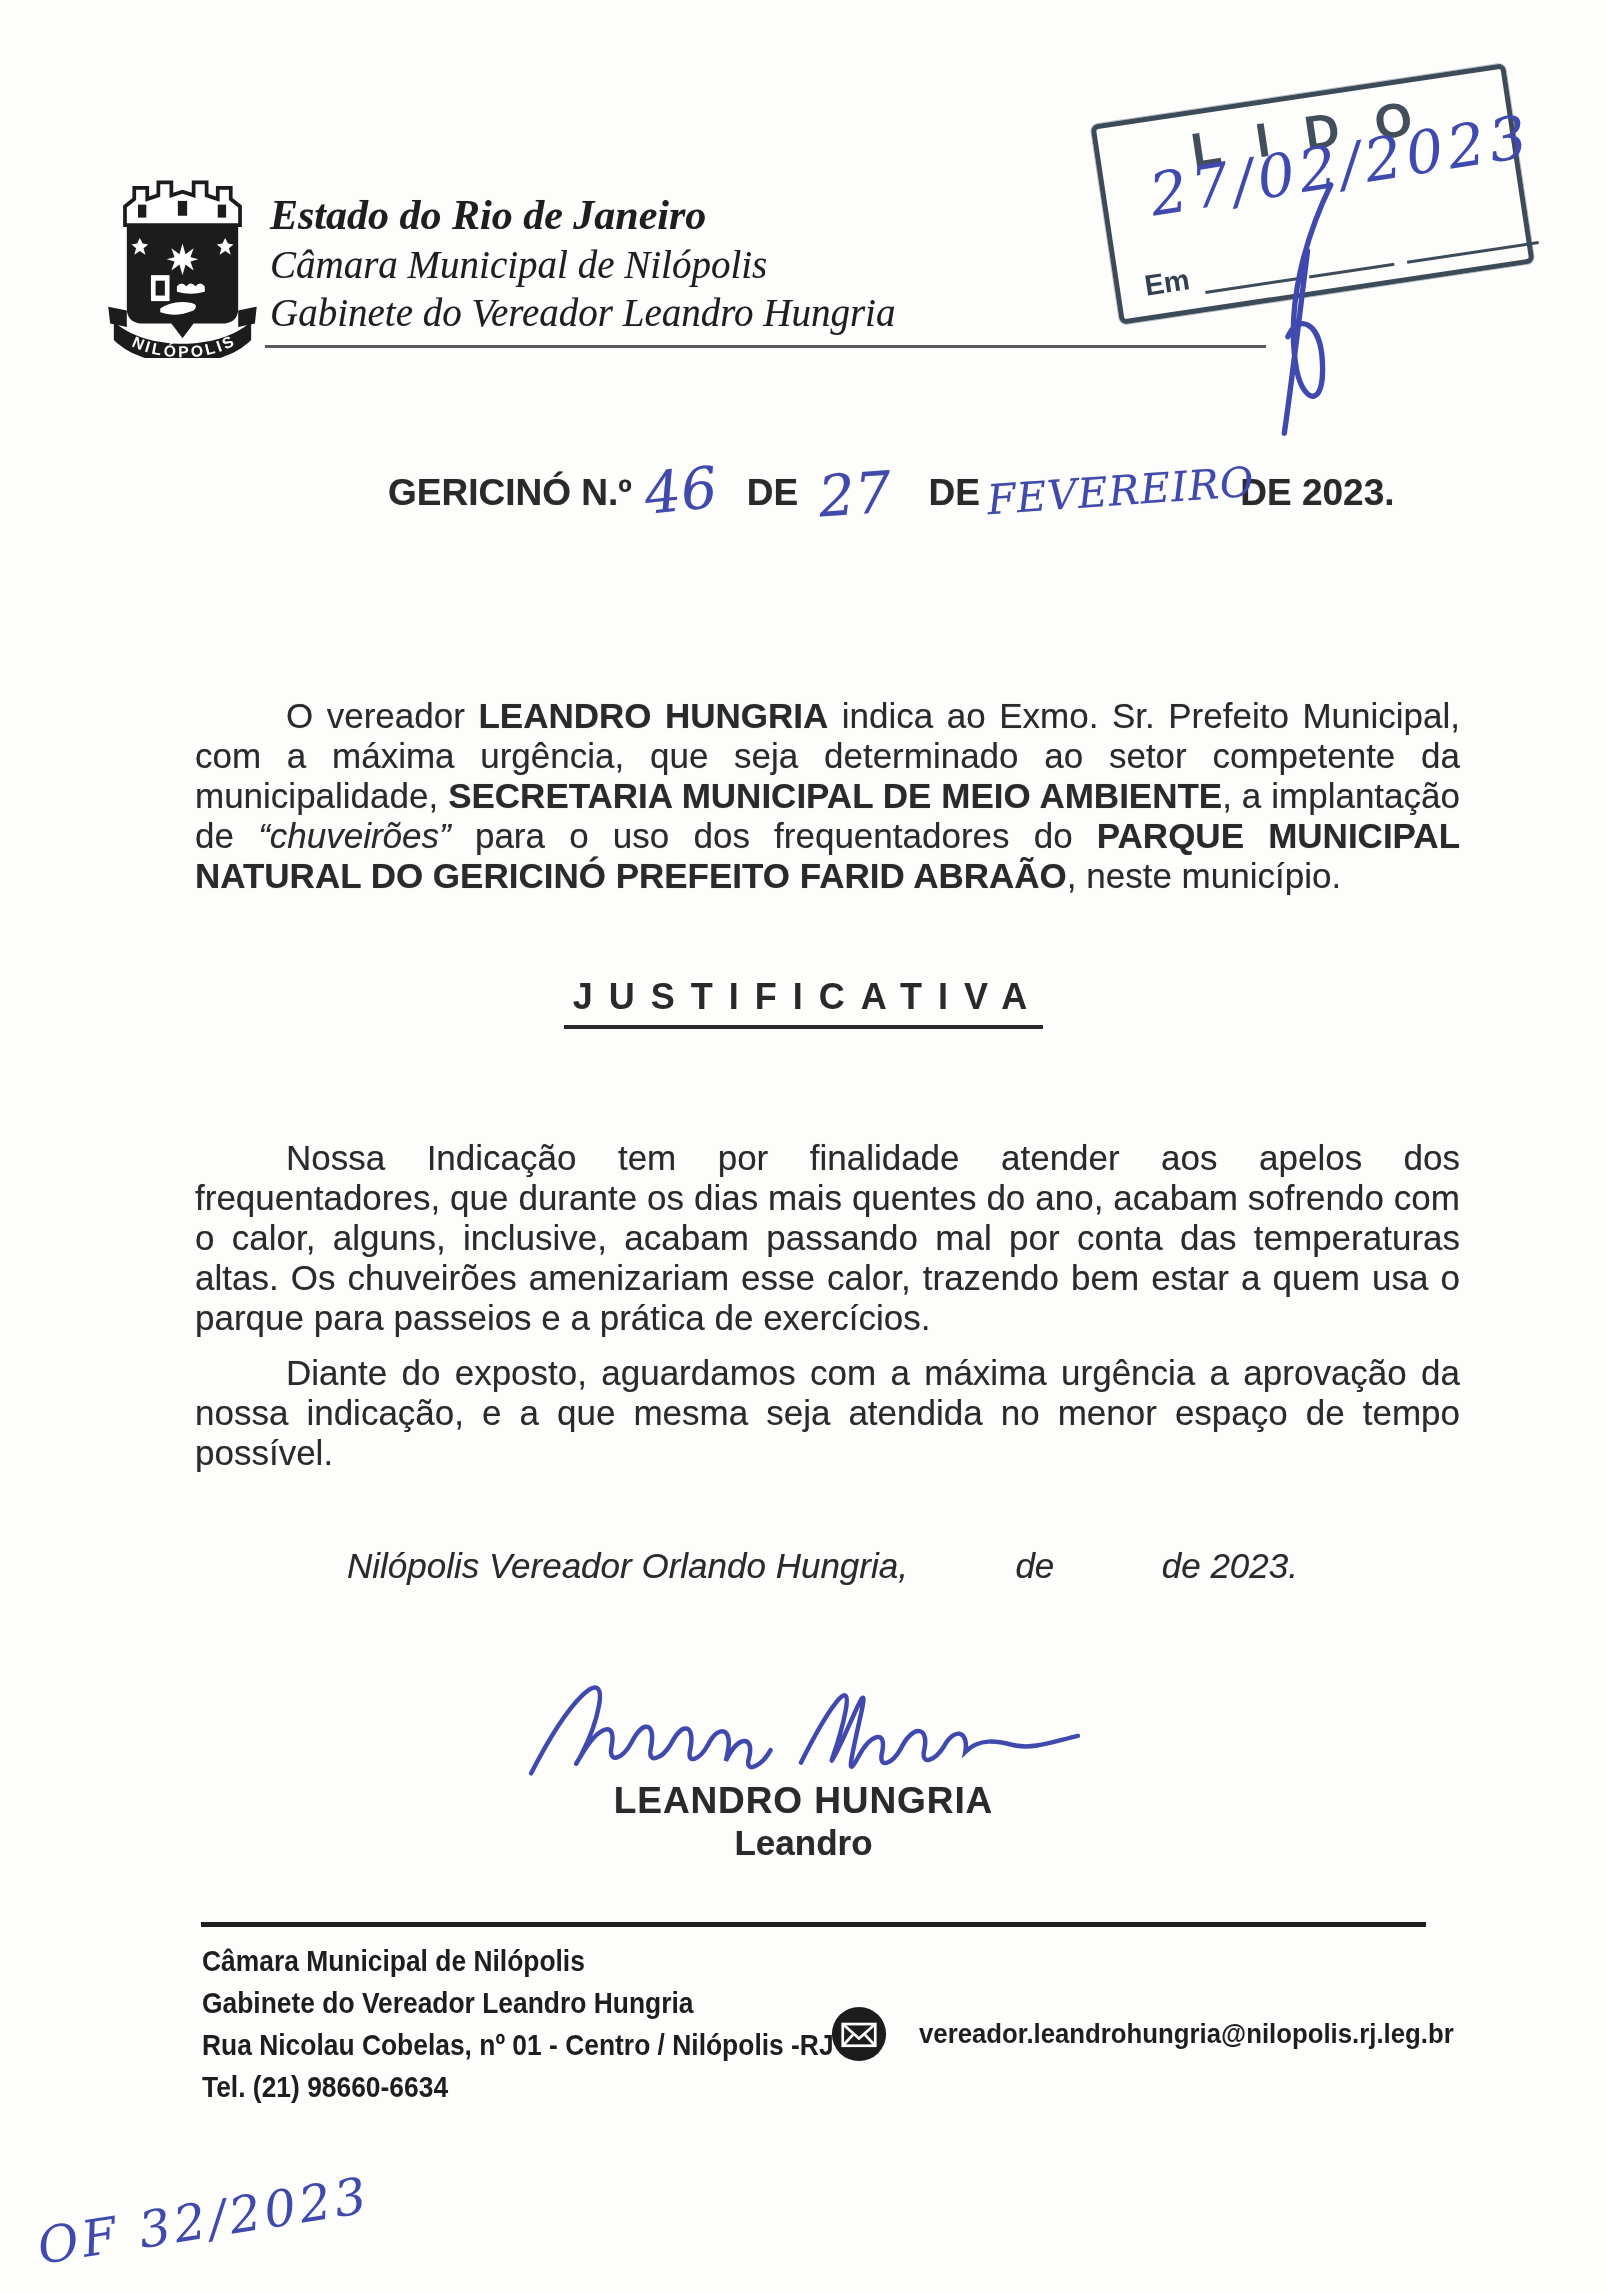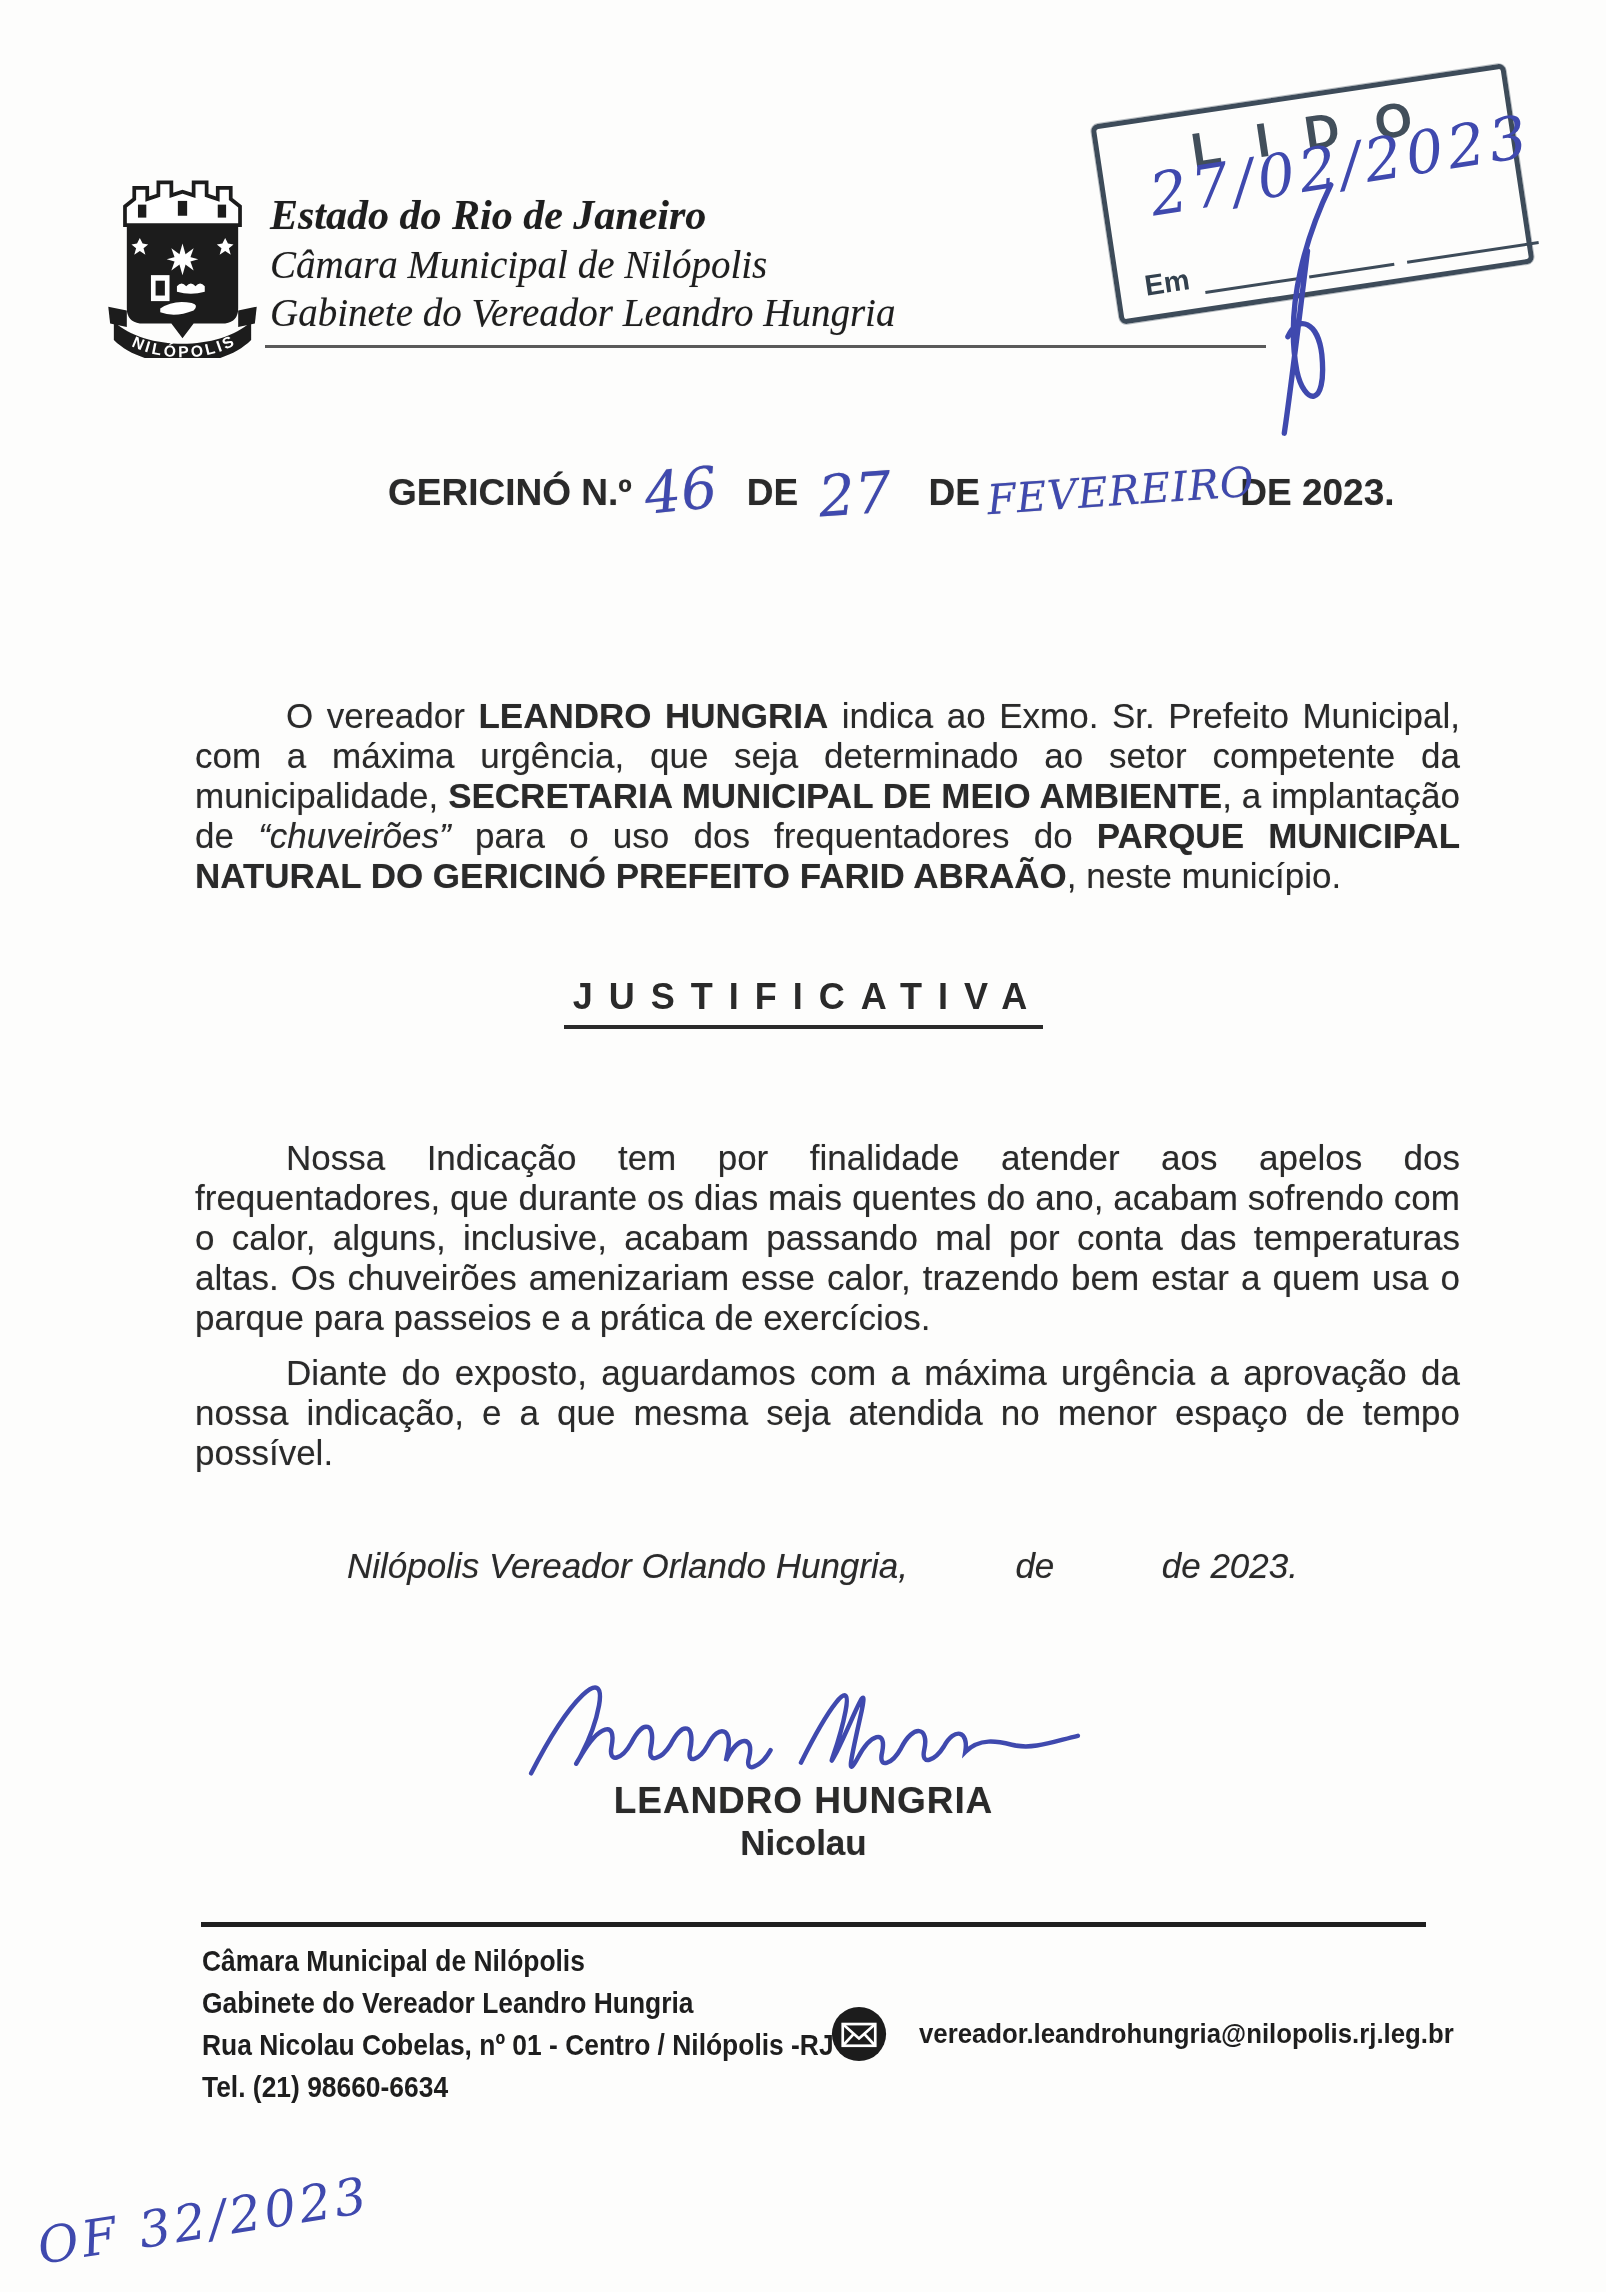--- a/index.html
+++ b/index.html
@@ -183,21 +183,21 @@
 
   <svg class="sig-svg" width="573" height="134" viewBox="0 0 640 150">
     <path d="M14,128 C58,42 98,6 90,52 C82,96 52,136 70,108 C90,74 110,68 104,98 C100,118 116,112 126,94
              C140,66 154,72 148,100 C144,118 160,112 170,96 C184,68 198,74 192,102 C188,118 202,114 212,96
              C224,72 240,78 234,104 L232,114 C246,84 264,86 258,110 C252,130 272,120 282,102" stroke="#3f49ae" stroke-width="5" fill="none" stroke-linecap="round"></path>
     <path d="M316,116 C346,56 374,16 366,58 C358,100 342,130 356,104 C374,68 392,18 384,58 C372,112 366,136 380,110
              C394,84 412,78 407,104 C402,124 418,118 428,100 C442,72 460,76 454,102 C450,120 466,114 476,98
              C488,76 504,80 500,104 C516,88 536,92 552,96 C576,102 600,92 626,86" stroke="#3f49ae" stroke-width="5" fill="none" stroke-linecap="round"></path>
   </svg>
   <div class="sig-name inky">LEANDRO HUNGRIA</div>
-  <div class="sig-role inky">Nicolau</div>
+  <div class="sig-role inky">Leandro</div>
 
   <div class="footer-rule"></div>
   <div class="footer-block">
     <div class="footer-line">Câmara Municipal de Nilópolis</div>
     <div class="footer-line">Gabinete do Vereador Leandro Hungria</div>
     <div class="footer-line">Rua Nicolau Cobelas, nº 01 - Centro / Nilópolis -RJ</div>
     <div class="footer-line">Tel. (21) 98660-6634</div>
   </div>
   <div class="email-row">
     <svg width="56" height="56" viewBox="0 0 62 62">

